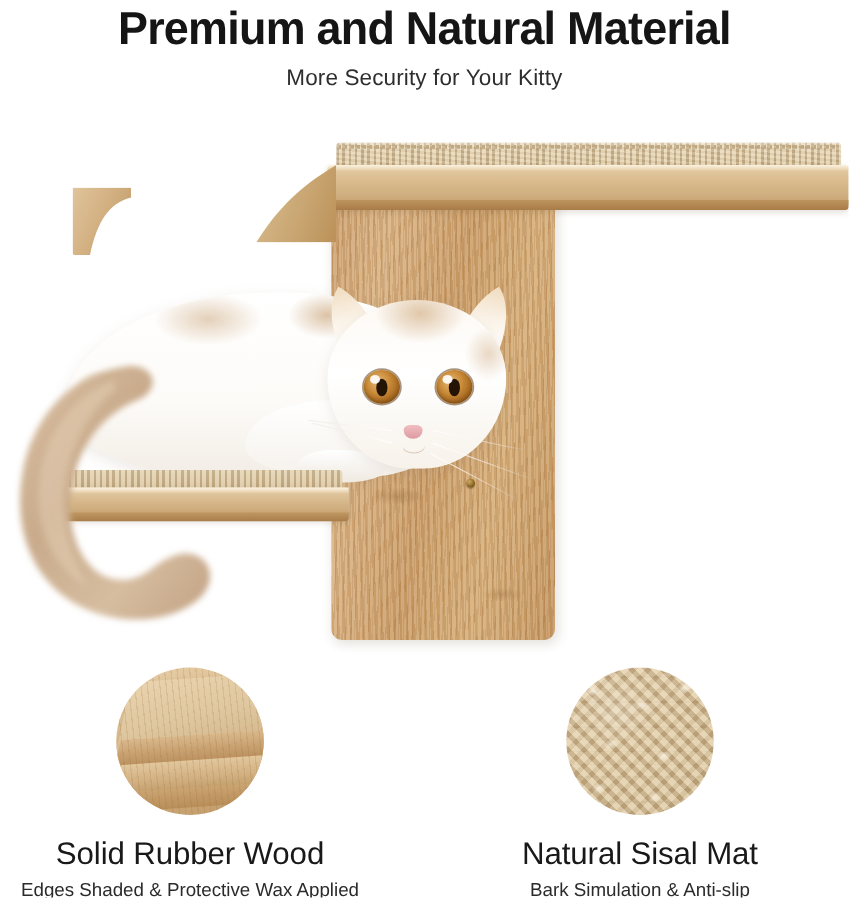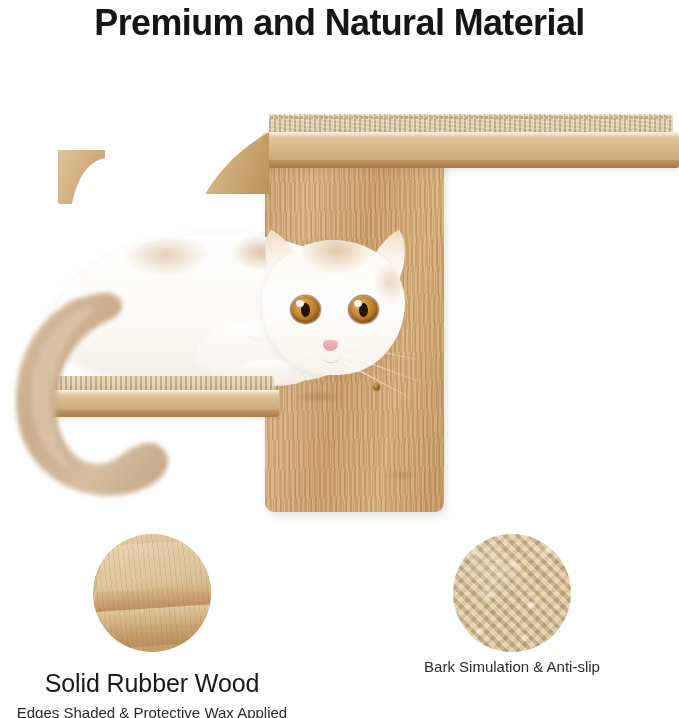--- a/index.html
+++ b/index.html
@@ -460,20 +460,21 @@
     font-weight: 400;
     line-height: 19px;
     color: #2b2b2b;
   }
 </style>
 </head>
 <body>
 
 <div id="header">
   <h1 id="main-title">Premium and Natural Material</h1>
+  <p id="subtitle">More Security for Your Kitty</p>
 </div>
 
 <div id="product-stage">
 
   <div id="wall-panel">
     <div id="wall-panel-knot"></div>
     <div id="wall-panel-knot2"></div>
     <div id="panel-screw"></div>
   </div>
 
@@ -553,16 +554,17 @@
       <div class="grain"></div>
     </div>
     <p class="feature-title">Solid Rubber Wood</p>
     <p class="feature-sub">Edges Shaded &amp; Protective Wax Applied</p>
   </div>
 
   <div class="feature" id="feature-sisal">
     <div class="feature-circle" id="sisal-swatch">
       <div class="weave-overlay"></div>
     </div>
+    <p class="feature-title">Natural Sisal Mat</p>
     <p class="feature-sub">Bark Simulation &amp; Anti-slip</p>
   </div>
 
 </div>
 
 </body></html>

